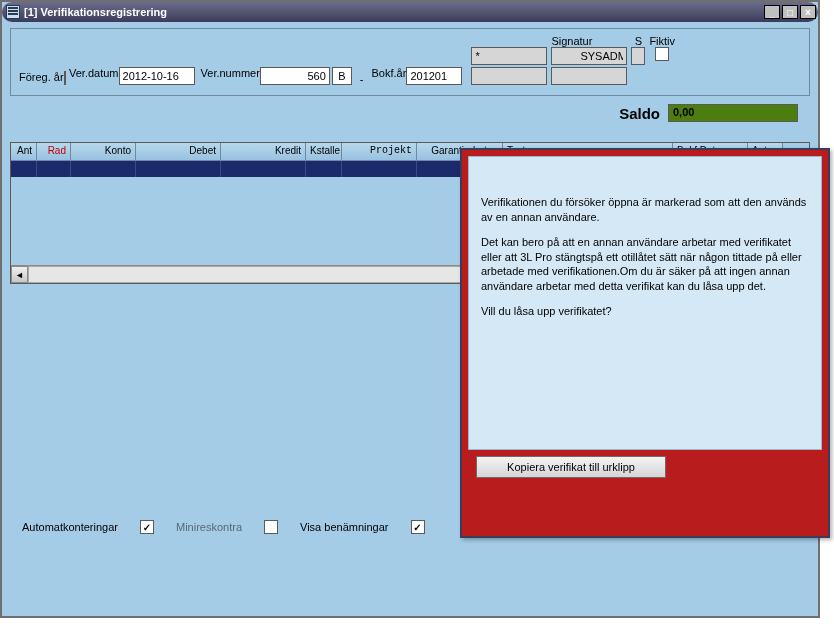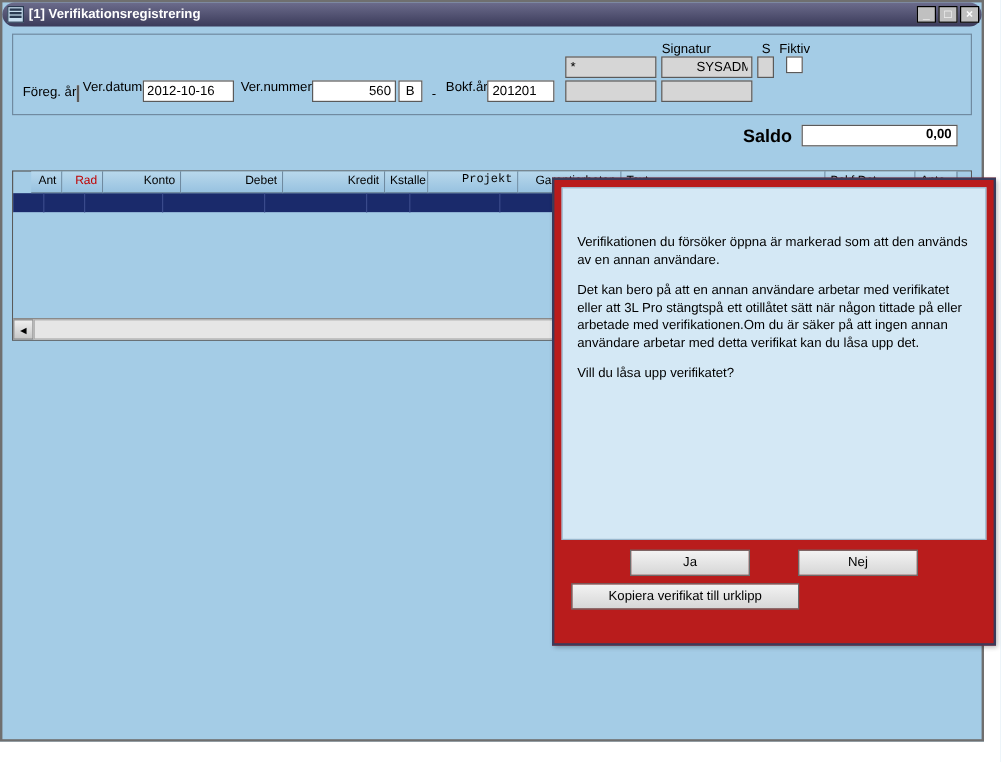--- a/index.html
+++ b/index.html
@@ -91,36 +91,34 @@
   .saldo-row {
     position: absolute;
     right: 20px;
     top: 82px;
     display: flex; align-items: center; gap: 8px;
   }
   .saldo-row b { font-size: 15px; }
   .saldo-val {
     width: 130px; height: 18px;
     border: 1px solid #5a5a5a;
-    background: #ffffff;
-    text-align: right;
+    background: #4d7c0f;
     padding: 1px 4px;
     font-weight: bold;
   }
 
   .table-wrap {
     margin-top: 46px;
     border: 1px solid #5a5a5a;
     background: #a4cce6;
   }
   .thead {
     display: flex;
     background: #a4cce6;
     height: 18px;
-    margin-left: 15px;
   }
   .th {
     border-right: 1px solid #6f8aa0;
     border-bottom: 1px solid #6f8aa0;
     font-size: 10px;
     padding: 2px 4px;
     overflow: hidden;
     white-space: nowrap;
     text-align: right;
     background: linear-gradient(#b8d8ec, #98c2e0);
@@ -311,28 +309,32 @@
           <div class="td" style="width: 35px;"></div>
         </div>
       <div class="table-empty"></div>
       <div class="hscroll">
         <div class="sbtn">◄</div>
         <div class="track"></div>
         <div class="sbtn">►</div>
       </div>
     </div>
 
+    <div class="bottom-opts">
+      <span>Automatkonteringar</span>
+      <span class="chk checked"></span>
+      <span class="lbl-disabled">Minireskontra</span>
+      <span class="chk"></span>
+      <span>Visa benämningar</span>
+      <span class="chk checked"></span>
+    </div>
 
   </div>
 </div>
 
 <div class="dialog">
   <div class="dialog-msg">
     <p>Verifikationen du försöker öppna är markerad som att den används av en annan användare.</p>
     <p>Det kan bero på att en annan användare arbetar med verifikatet eller att 3L Pro stängtspå ett otillåtet sätt när någon tittade på eller arbetade med verifikationen.Om du är säker på att ingen annan användare arbetar med detta verifikat kan du låsa upp det.</p>
     <p>Vill du låsa upp verifikatet?</p>
   </div>
-  <div class="dialog-btns">
-    <button class="dlg-btn">Ja</button>
-    <button class="dlg-btn">Nej</button>
-  </div>
   <button class="dlg-btn-wide">Kopiera verifikat till urklipp</button>
 </div>
 
 </body></html>

